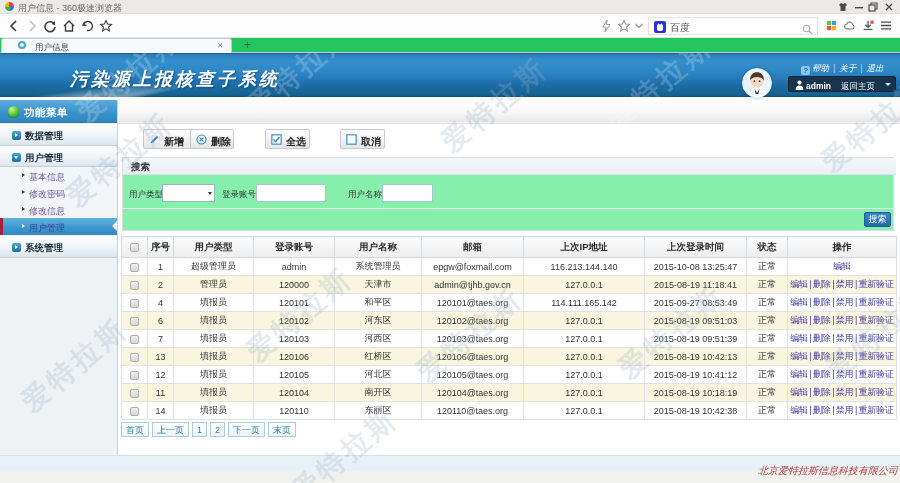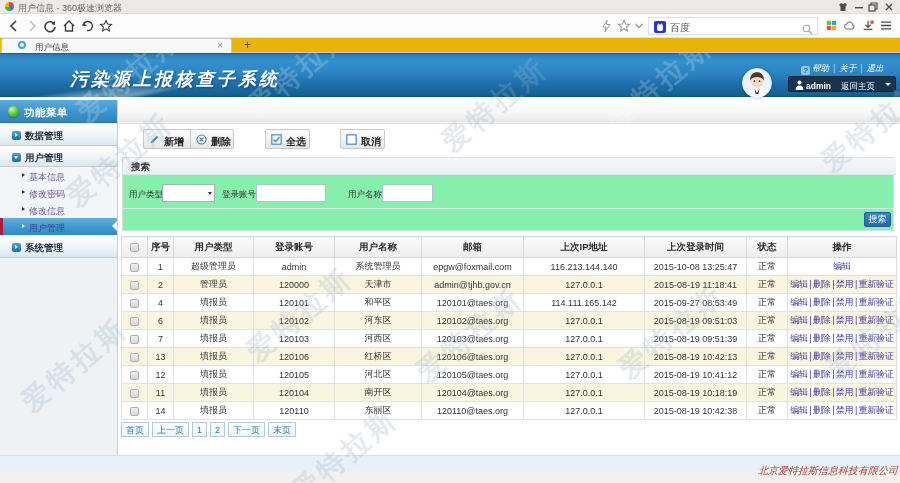--- a/index.html
+++ b/index.html
@@ -21,21 +21,21 @@
   #urlbox { position:absolute; left:116px; top:3px; width:477px; height:18px; background:#fff; border:1px solid #e0e0e0; border-radius:3px; }
   #urlbox .shield { position:absolute; left:5px; top:3px; }
   #urlhost { position:absolute; left:18px; top:2.5px; font-size:11px; font-weight:bold; color:#3c3c3c; }
   #urlpath { font-weight:normal; color:#9f9f9f; }
   #searchbox { position:absolute; left:648px; top:3px; width:170px; height:18px; background:#fff; border:1px solid #e2e2e2; }
   #baidu-logo { position:absolute; left:5px; top:3px; width:12px; height:12px; background:#2932e1; border-radius:2px; }
   #baidu-logo:after { content:""; position:absolute; left:3px; top:2px; width:6px; height:8px; background:#fff; border-radius:3px 3px 2px 2px; clip-path:polygon(0 35%,20% 0,45% 20%,55% 20%,80% 0,100% 35%,100% 100%,0 100%); }
   #searchbox .label { position:absolute; left:21px; top:3px; font-size:10px; color:#555; }
   #searchbox .mag { position:absolute; right:4px; top:3px; }
 
-  #tabbar { left:0; top:38px; width:900px; height:15px; background:#eab308; border-bottom:1px solid #c9ced3; }
+  #tabbar { left:0; top:38px; width:900px; height:15px; background:#22c55e; border-bottom:1px solid #c9ced3; }
   #tab-active { position:absolute; left:1px; top:0px; width:231px; height:15px; background:#f7f8f9; border:1px solid #c6cbd0; border-bottom:none; border-radius:3px 3px 0 0; }
   #tab-favicon { position:absolute; left:16px; top:2px; width:8px; height:8px; border:2px solid #49a5c9; border-radius:50%; background:#eaf6fb; }
   #tab-title { position:absolute; left:33px; top:2.5px; font-size:8.5px; color:#444; }
   #tab-close { position:absolute; right:8px; top:1px; font-size:10px; color:#8a8a8a; line-height:12px; }
   #tab-new { position:absolute; left:244px; top:0px; font-size:12px; color:#555; line-height:14px; }
 
   
   #banner { left:0; top:53px; width:900px; height:44px;
      background:linear-gradient(180deg,#2a7cb8 0%,#3490cc 16%,#2c86c4 42%,#1d6da9 72%,#15608f 96%,#0f4c74 100%);
      border-top:1px solid #1b5f9c; overflow:hidden;font-style:italic; }

